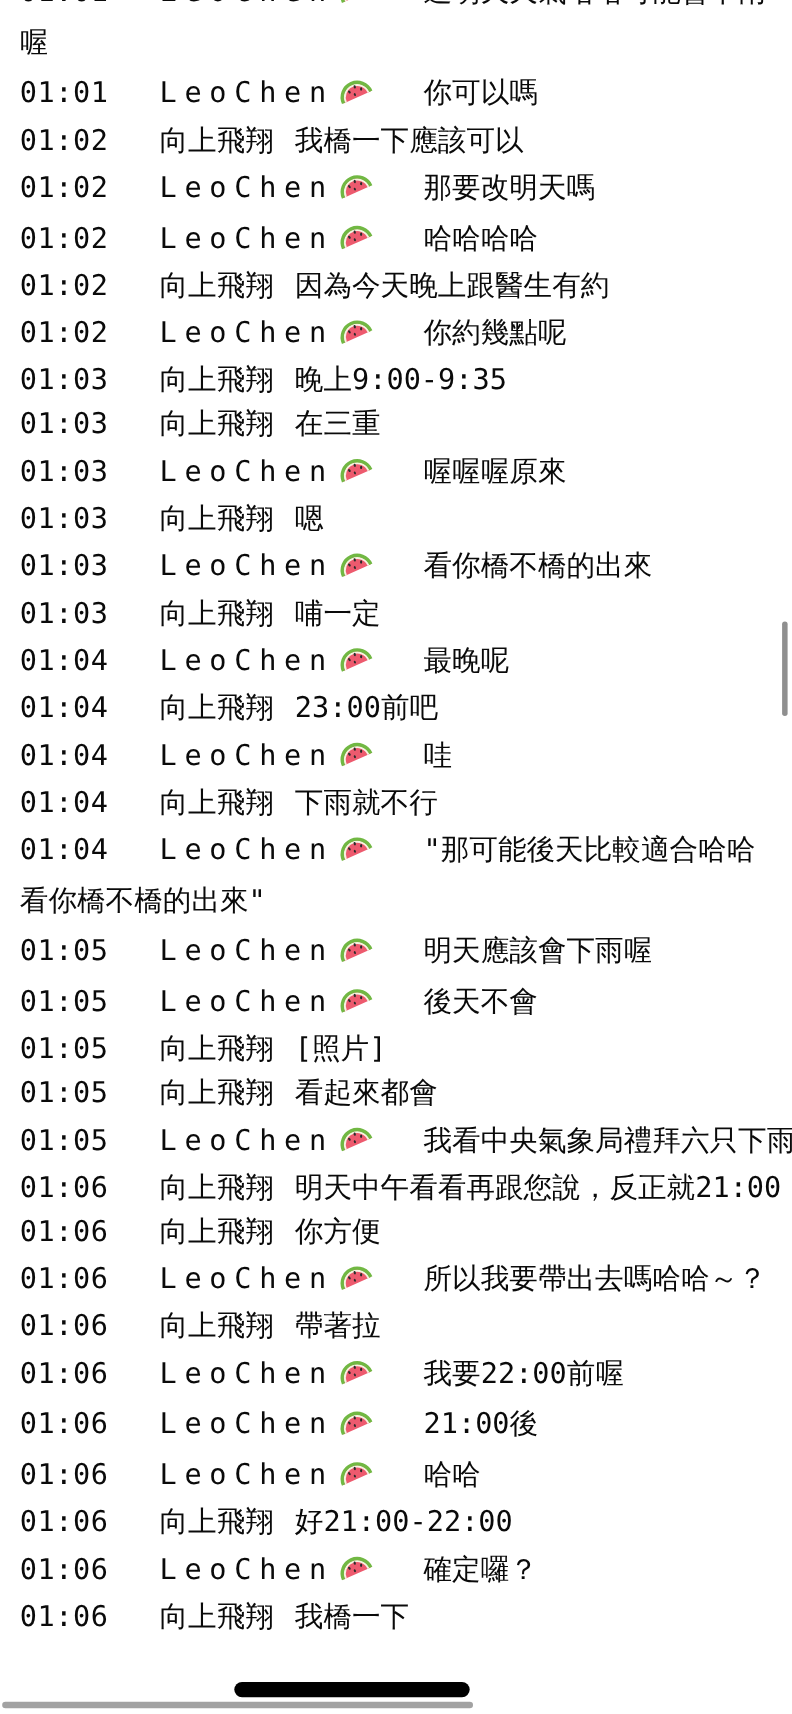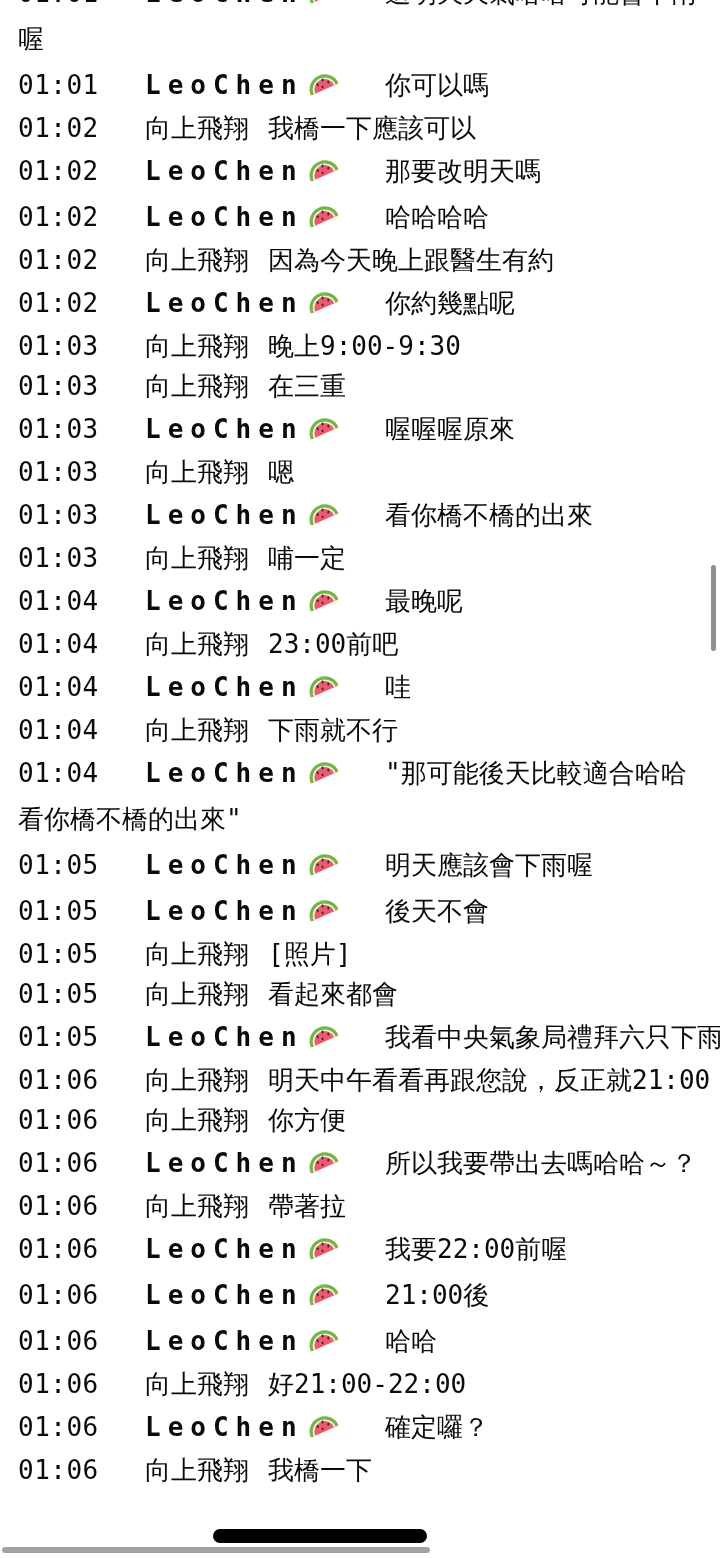--- a/index.html
+++ b/index.html
@@ -26,21 +26,21 @@
     letter-spacing: 0.5px;
     vertical-align: bottom;
   }
   .name {
     display: inline-block;
     vertical-align: bottom;
     white-space: nowrap;
   }
   .row.peer .name { width: 240px; }
   .row.self .name { width: 123px; }
-  .row.peer .nm { letter-spacing: 7px; font-weight: bold; }
+  .row.peer .nm { letter-spacing: 7px; }
   .melon {
     width: 33px; height: 29px;
     vertical-align: -5px;
     margin-left: 2px;
     display: inline-block;
   }
   .msg { white-space: pre; margin-top: 44px; }
   .msg2 { display: block; white-space: pre; }
   
   #vscroll {
@@ -144,21 +144,21 @@
         <path d="M3 22 A15 15 0 0 1 33 22" fill="none" stroke="#71b843" stroke-width="3.4"></path>
         <ellipse cx="13" cy="14" rx="1.1" ry="1.7" fill="#2a2a2a" transform="rotate(-15 13 14)"></ellipse>
         <ellipse cx="20" cy="11.5" rx="1.1" ry="1.7" fill="#2a2a2a" transform="rotate(10 20 11.5)"></ellipse>
         <ellipse cx="25" cy="16" rx="1.1" ry="1.7" fill="#2a2a2a" transform="rotate(25 25 16)"></ellipse>
         <ellipse cx="17" cy="18.5" rx="1" ry="1.5" fill="#2a2a2a"></ellipse>
       </g>
     </svg></span><span class="msg">你約幾點呢</span>
   </div>
 
   <div class="row self">
-    <span class="time">01:03</span><span class="name"><span class="nm">向上飛翔</span></span><span class="msg">晚上9:00-9:30</span>
+    <span class="time">01:03</span><span class="name"><span class="nm">向上飛翔</span></span><span class="msg">晚上9:00-9:35</span>
   </div>
 
   <div class="row self">
     <span class="time">01:03</span><span class="name"><span class="nm">向上飛翔</span></span><span class="msg">在三重</span>
   </div>
 
   <div class="row peer">
     <span class="time">01:03</span><span class="name"><span class="nm">LeoChen</span><svg class="melon" viewBox="0 0 36 32" aria-hidden="true">
       <g transform="rotate(-24 18 16)">
         <path d="M3 22 A15 15 0 0 1 33 22 Z" fill="#ed5a6e"></path>

